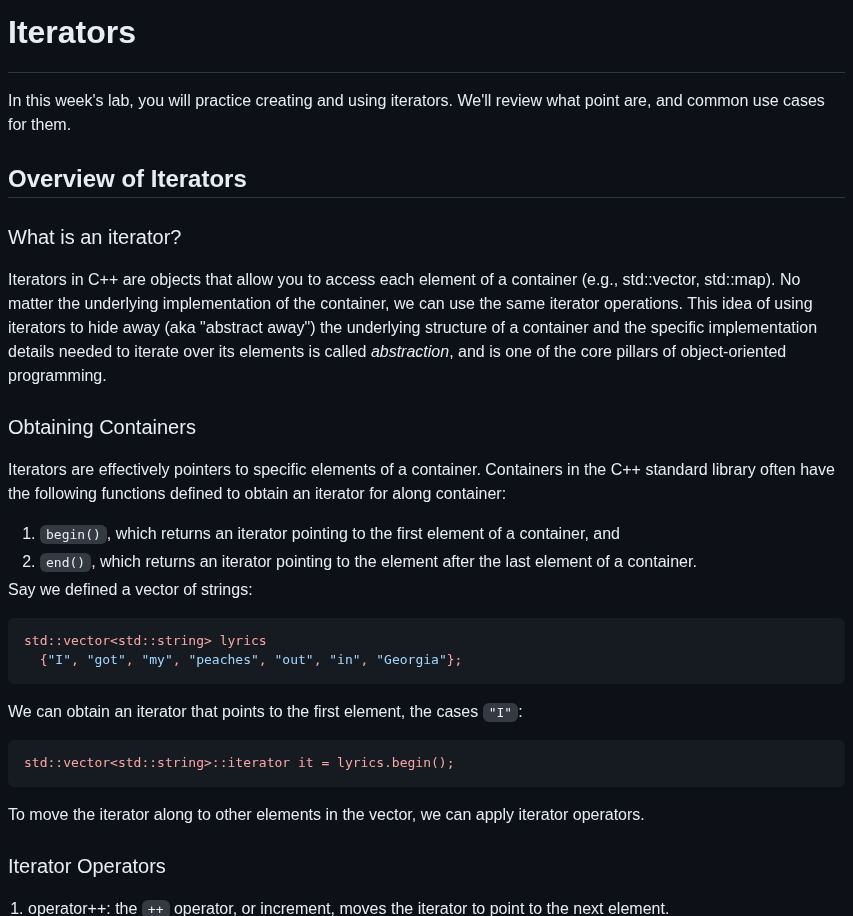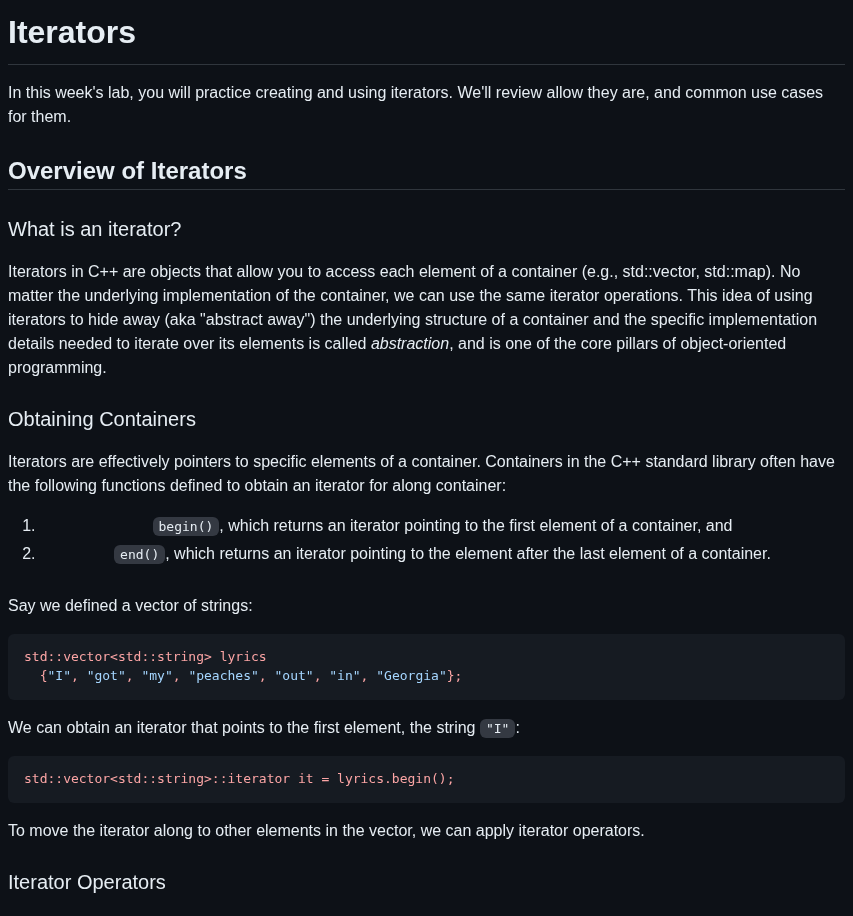--- a/index.html
+++ b/index.html
@@ -12,21 +12,21 @@
       color: #e6edf3;
       font-family: -apple-system, BlinkMacSystemFont, "Segoe UI", Helvetica, Arial, sans-serif;
       font-size: 16px;
       line-height: 1.5;
       padding: 8px;
       width: 853px;
     }
     h1 {
       font-size: 32px;
       font-weight: 600;
-      padding-bottom: 8px;
+      padding-bottom: 16px;
       border-bottom: 1px solid #30363d;
       margin-bottom: 16px;
     }
     h2 {
       font-size: 24px;
       font-weight: 600;
       padding-bottom: 0;
       border-bottom: 1px solid #30363d;
       margin-top: 24px;
       margin-bottom: 16px;
@@ -38,22 +38,21 @@
       margin-bottom: 16px;
     }
     p {
       margin-bottom: 16px;
     }
     em {
       font-style: italic;
     }
     ol {
       padding-left: 32px;
-      margin-bottom: 28px;
-      text-align: center;
+      margin-bottom: 4px;
     }
     ol li {
       margin-bottom: 4px;
     }
     code.inline {
       background-color: #343942;
       border-radius: 6px;
       padding: 2px 6px;
       font-family: ui-monospace, SFMono-Regular, "SF Mono", Menlo, Consolas, monospace;
       font-size: 13px;
@@ -75,21 +74,21 @@
     }
     .nested-ol > li {
       margin-bottom: 16px;
     }
   </style>
 </head>
 <body>
 
 <h1>Iterators</h1>
 
-<p>In this week's lab, you will practice creating and using iterators. We'll review allow they are, and common use cases for them.</p>
+<p>In this week's lab, you will practice creating and using iterators. We'll review what point are, and common use cases for them.</p>
 
 <h2>Overview of Iterators</h2>
 
 <h3>What is an iterator?</h3>
 
 <p><span>Iterators in C++ are objects that allow you to access each element of a container (e.g., std::vector, std::map). No matter the underlying implementation of the container, we can use the same iterator operations. This idea of using iterators to hide away (aka "abstract away") the underlying structure of a container and the specific implementation details needed to iterate over its elements is called </span><em>abstraction</em><span>, and is one of the core pillars of object-oriented programming.</span></p>
 
 <h3>Obtaining Containers</h3>
 
 <p>Iterators are effectively pointers to specific elements of a container. Containers in the C++ standard library often have the following functions defined to obtain an iterator for along container:</p>
@@ -97,21 +96,21 @@
 <ol>
   <li><code class="inline">begin()</code><span>, which returns an iterator pointing to the first element of a container, and</span></li>
   <li><code class="inline">end()</code><span>, which returns an iterator pointing to the element after the last element of a container.</span></li>
 </ol>
 
 <p>Say we defined a vector of strings:</p>
 
 <pre><span class="tok-pl">std::vector&lt;std::string&gt; lyrics</span>
 <span class="tok-pl">  {</span><span class="tok-str">"I"</span><span class="tok-pl">, </span><span class="tok-str">"got"</span><span class="tok-pl">, </span><span class="tok-str">"my"</span><span class="tok-pl">, </span><span class="tok-str">"peaches"</span><span class="tok-pl">, </span><span class="tok-str">"out"</span><span class="tok-pl">, </span><span class="tok-str">"in"</span><span class="tok-pl">, </span><span class="tok-str">"Georgia"</span><span class="tok-pl">};</span></pre>
 
-<p><span>We can obtain an iterator that points to the first element, the string </span><code class="inline">"I"</code><span>:</span></p>
+<p><span>We can obtain an iterator that points to the first element, the cases </span><code class="inline">"I"</code><span>:</span></p>
 
 <pre><span class="tok-pl">std::vector&lt;std::string&gt;::iterator it = lyrics.begin();</span></pre>
 
 <p>To move the iterator along to other elements in the vector, we can apply iterator operators.</p>
 
 <h3>Iterator Operators</h3>
 
 <ol class="nested-ol">
   <li>
     <span>operator++: the </span><code class="inline">++</code><span> operator, or increment, moves the iterator to point to the next element.</span>

